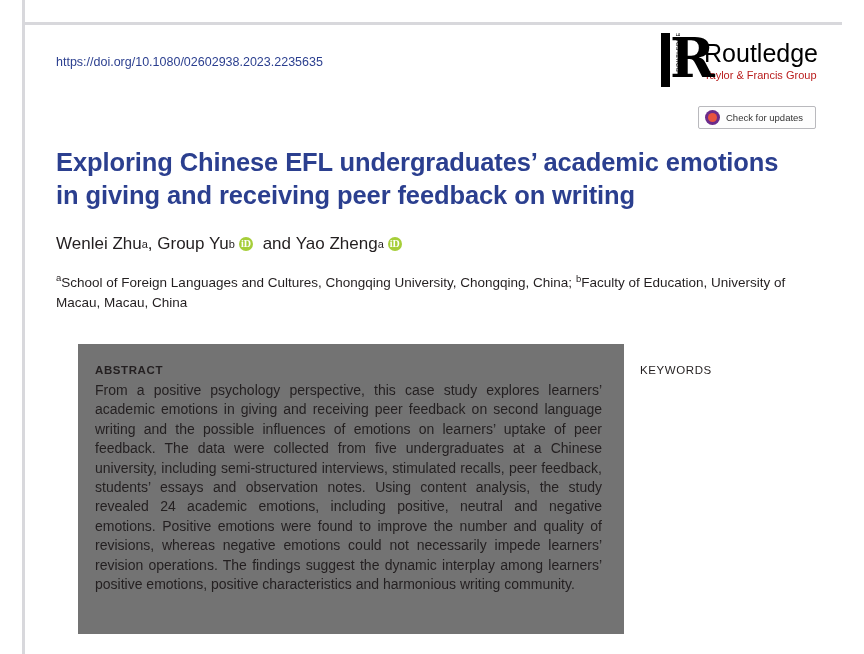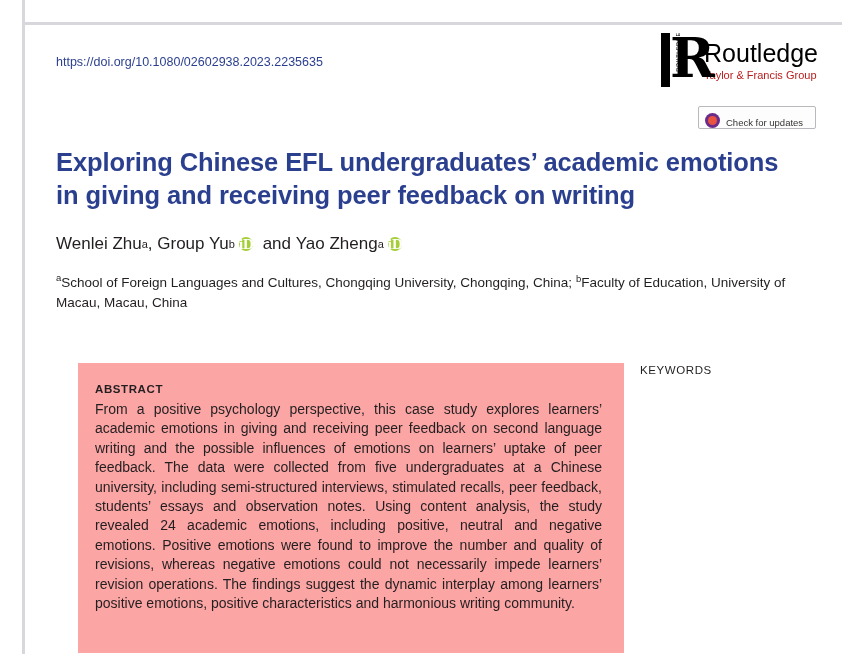--- a/index.html
+++ b/index.html
@@ -125,21 +125,21 @@
   .updates-badge {
     position: absolute;
     right: 48px;
     top: 106px;
     width: 118px;
     height: 23px;
     border: 1px solid #b9b9bd;
     border-radius: 2px;
     background: #fdfdfd;
     display: flex;
-    align-items: flex-end;
+    align-items: center;
     padding-left: 6px;
     box-sizing: border-box;
   }
   .updates-badge .crossmark {
     width: 15px;
     height: 15px;
     border-radius: 50%;
     background: #6b2b8a;
     position: relative;
     flex: 0 0 auto;
@@ -191,21 +191,21 @@
     font-size: 11px;
     vertical-align: super;
   }
   .orcid {
     display: inline-block;
     width: 14px;
     height: 14px;
     border-radius: 50%;
     background: #a6ce39;
     color: #fff;
-    font-size: 15px;
+    font-size: 10px;
     font-weight: 700;
     line-height: 14px;
     text-align: center;
     margin: 0 5px 0 4px;
     font-family: "Liberation Serif", serif;
   }
 
   
   .affil {
     position: absolute;
@@ -215,24 +215,24 @@
     font-size: 13.5px;
     line-height: 20px;
     color: #231f20;
   }
   .affil sup { font-size: 9.5px; vertical-align: super; }
 
   
   .abstract-panel {
     position: absolute;
     left: 78px;
-    top: 363px;
+    top: 344px;
     width: 546px;
     height: 290px;
-    background: #fca5a5;
+    background: #737373;
   }
   .abstract-inner {
     padding: 20px 22px 0 17px;
   }
   .abstract-heading {
     font-size: 11.5px;
     font-weight: 700;
     letter-spacing: 0.6px;
     margin-bottom: 5px;
   }

